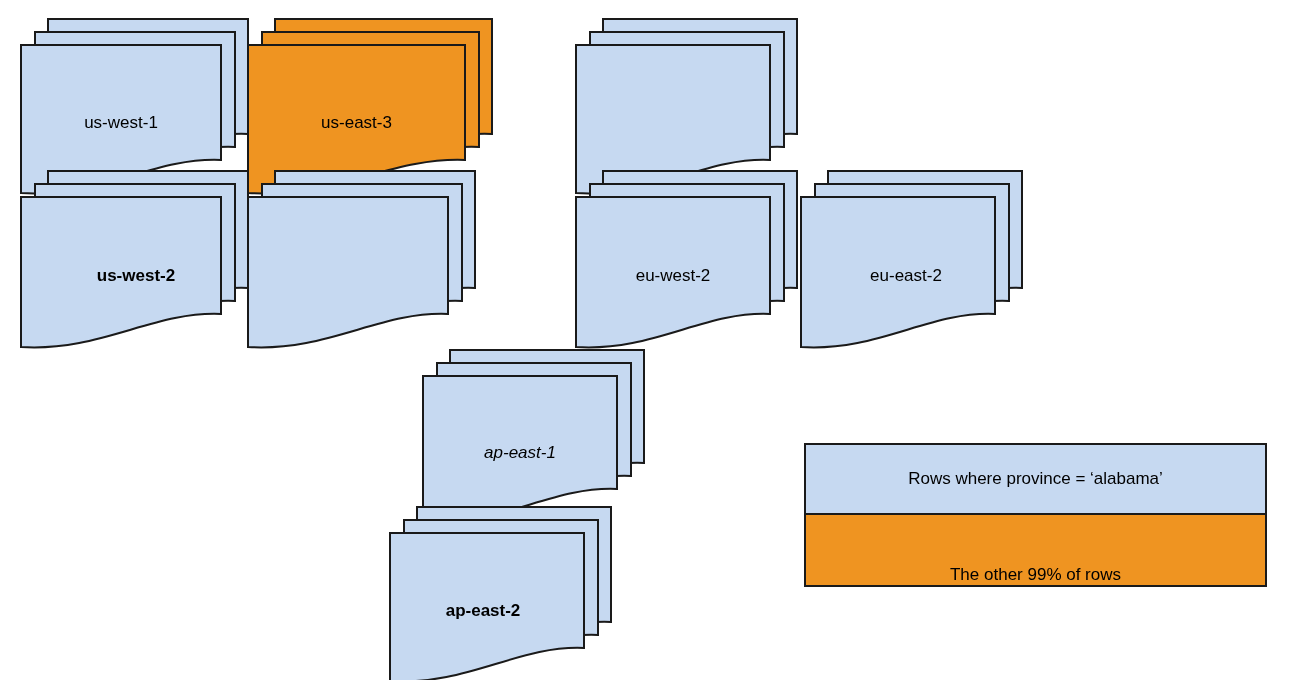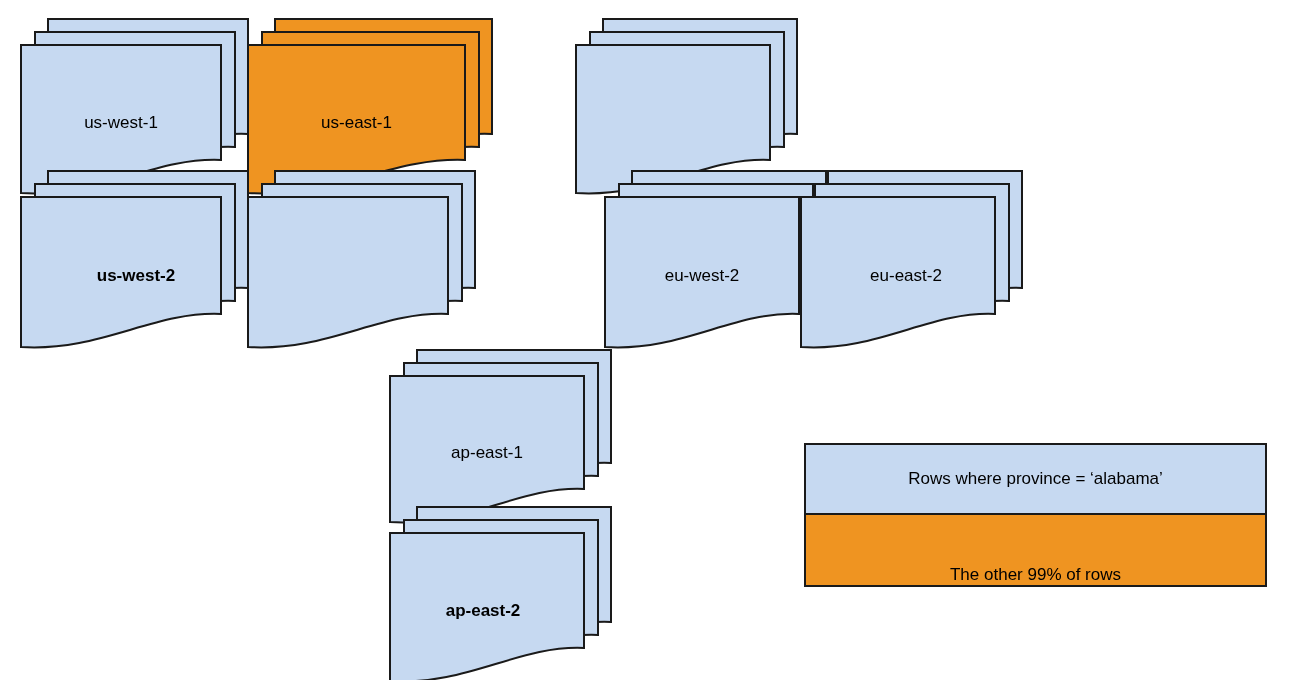--- a/index.html
+++ b/index.html
@@ -76,21 +76,21 @@
         <g transform="translate(27,-26)">
           <path d="M 1 1 L 218 1 L 218 116 C 144.54000000000002 113, 87.60000000000001 154, 1 149 Z" fill="#ef9421" stroke="#1a1a1a" stroke-width="2" stroke-linejoin="miter"></path>
         </g>
         <g transform="translate(14,-13)">
           <path d="M 1 1 L 218 1 L 218 116 C 144.54000000000002 113, 87.60000000000001 154, 1 149 Z" fill="#ef9421" stroke="#1a1a1a" stroke-width="2" stroke-linejoin="miter"></path>
         </g>
         <g transform="translate(0,0)">
           <path d="M 1 1 L 218 1 L 218 116 C 144.54000000000002 113, 87.60000000000001 154, 1 149 Z" fill="#ef9421" stroke="#1a1a1a" stroke-width="2" stroke-linejoin="miter"></path>
         </g>
       </svg>
-      <div class="stack-label" style="left: 0px; top: 69px; width: 219px;">us-east-1</div>
+      <div class="stack-label" style="left: 0px; top: 69px; width: 219px;">us-east-3</div>
     </div>
     <div class="stack" style="left: 575px; top: 44px; width: 226px; height: 180px;">
       <svg width="228" height="182">
         <g transform="translate(27,-26)">
           <path d="M 1 1 L 195 1 L 195 116 C 129.36 113, 78.4 154, 1 149 Z" fill="#c6d9f1" stroke="#1a1a1a" stroke-width="2" stroke-linejoin="miter"></path>
         </g>
         <g transform="translate(14,-13)">
           <path d="M 1 1 L 195 1 L 195 116 C 129.36 113, 78.4 154, 1 149 Z" fill="#c6d9f1" stroke="#1a1a1a" stroke-width="2" stroke-linejoin="miter"></path>
         </g>
         <g transform="translate(0,0)">
@@ -118,21 +118,21 @@
           <path d="M 1 1 L 201 1 L 201 118 C 133.32 115, 80.80000000000001 156, 1 151 Z" fill="#c6d9f1" stroke="#1a1a1a" stroke-width="2" stroke-linejoin="miter"></path>
         </g>
         <g transform="translate(14,-13)">
           <path d="M 1 1 L 201 1 L 201 118 C 133.32 115, 80.80000000000001 156, 1 151 Z" fill="#c6d9f1" stroke="#1a1a1a" stroke-width="2" stroke-linejoin="miter"></path>
         </g>
         <g transform="translate(0,0)">
           <path d="M 1 1 L 201 1 L 201 118 C 133.32 115, 80.80000000000001 156, 1 151 Z" fill="#c6d9f1" stroke="#1a1a1a" stroke-width="2" stroke-linejoin="miter"></path>
         </g>
       </svg>
     </div>
-    <div class="stack" style="left: 604px; top: 196px; width: 226px; height: 182px;">
+    <div class="stack" style="left: 575px; top: 196px; width: 226px; height: 182px;">
       <svg width="228" height="184">
         <g transform="translate(27,-26)">
           <path d="M 1 1 L 195 1 L 195 118 C 129.36 115, 78.4 156, 1 151 Z" fill="#c6d9f1" stroke="#1a1a1a" stroke-width="2" stroke-linejoin="miter"></path>
         </g>
         <g transform="translate(14,-13)">
           <path d="M 1 1 L 195 1 L 195 118 C 129.36 115, 78.4 156, 1 151 Z" fill="#c6d9f1" stroke="#1a1a1a" stroke-width="2" stroke-linejoin="miter"></path>
         </g>
         <g transform="translate(0,0)">
           <path d="M 1 1 L 195 1 L 195 118 C 129.36 115, 78.4 156, 1 151 Z" fill="#c6d9f1" stroke="#1a1a1a" stroke-width="2" stroke-linejoin="miter"></path>
         </g>
@@ -146,21 +146,21 @@
         </g>
         <g transform="translate(14,-13)">
           <path d="M 1 1 L 195 1 L 195 118 C 129.36 115, 78.4 156, 1 151 Z" fill="#c6d9f1" stroke="#1a1a1a" stroke-width="2" stroke-linejoin="miter"></path>
         </g>
         <g transform="translate(0,0)">
           <path d="M 1 1 L 195 1 L 195 118 C 129.36 115, 78.4 156, 1 151 Z" fill="#c6d9f1" stroke="#1a1a1a" stroke-width="2" stroke-linejoin="miter"></path>
         </g>
       </svg>
       <div class="stack-label" style="left: 8px; top: 70.04px; width: 196px;">eu-east-2</div>
     </div>
-    <div class="stack" style="left: 389px; top: 375px; width: 226px; height: 178px;">
+    <div class="stack" style="left: 422px; top: 375px; width: 226px; height: 178px; font-style: italic;">
       <svg width="228" height="180">
         <g transform="translate(27,-26)">
           <path d="M 1 1 L 195 1 L 195 114 C 129.36 111, 78.4 152, 1 147 Z" fill="#c6d9f1" stroke="#1a1a1a" stroke-width="2" stroke-linejoin="miter"></path>
         </g>
         <g transform="translate(14,-13)">
           <path d="M 1 1 L 195 1 L 195 114 C 129.36 111, 78.4 152, 1 147 Z" fill="#c6d9f1" stroke="#1a1a1a" stroke-width="2" stroke-linejoin="miter"></path>
         </g>
         <g transform="translate(0,0)">
           <path d="M 1 1 L 195 1 L 195 114 C 129.36 111, 78.4 152, 1 147 Z" fill="#c6d9f1" stroke="#1a1a1a" stroke-width="2" stroke-linejoin="miter"></path>
         </g>

